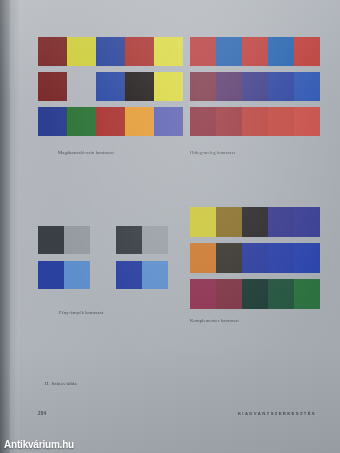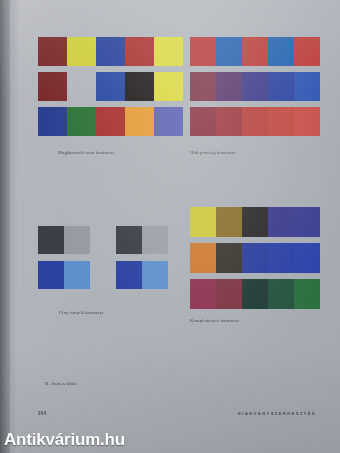--- a/index.html
+++ b/index.html
@@ -68,21 +68,21 @@
   .footer-title{
     position:absolute;
     font-family:"Liberation Sans",sans-serif;
     font-size:4.2px;font-weight:700;
     color:#4a4f55;letter-spacing:1.35px;
     white-space:nowrap;
   }
   .watermark{
     position:absolute;left:4px;bottom:3px;
     font-family:"Liberation Sans",sans-serif;
-    font-size:17px;font-weight:700;
+    font-size:10px;font-weight:700;
     color:#ffffff;
     letter-spacing:-.2px;
     text-shadow:0 1px 1.5px rgba(0,0,0,.45);
   }
   .grain{
     position:absolute;inset:0;pointer-events:none;opacity:.22;
     background-image:
       repeating-linear-gradient(0deg, rgba(0,0,0,.035) 0 1px, rgba(255,255,255,.03) 1px 2px);
   }
 </style>

